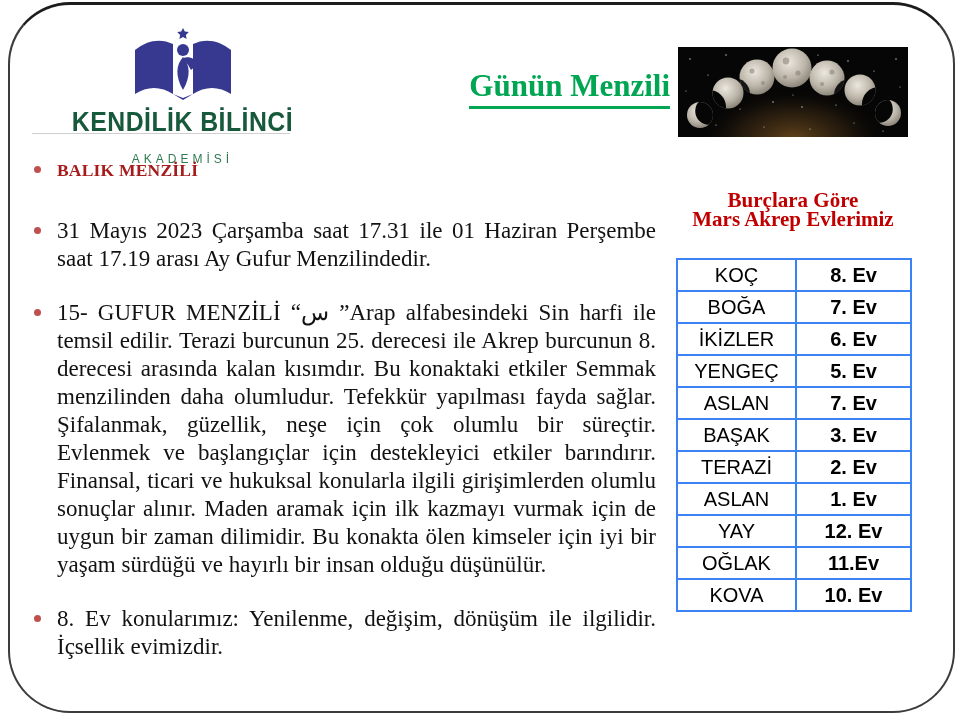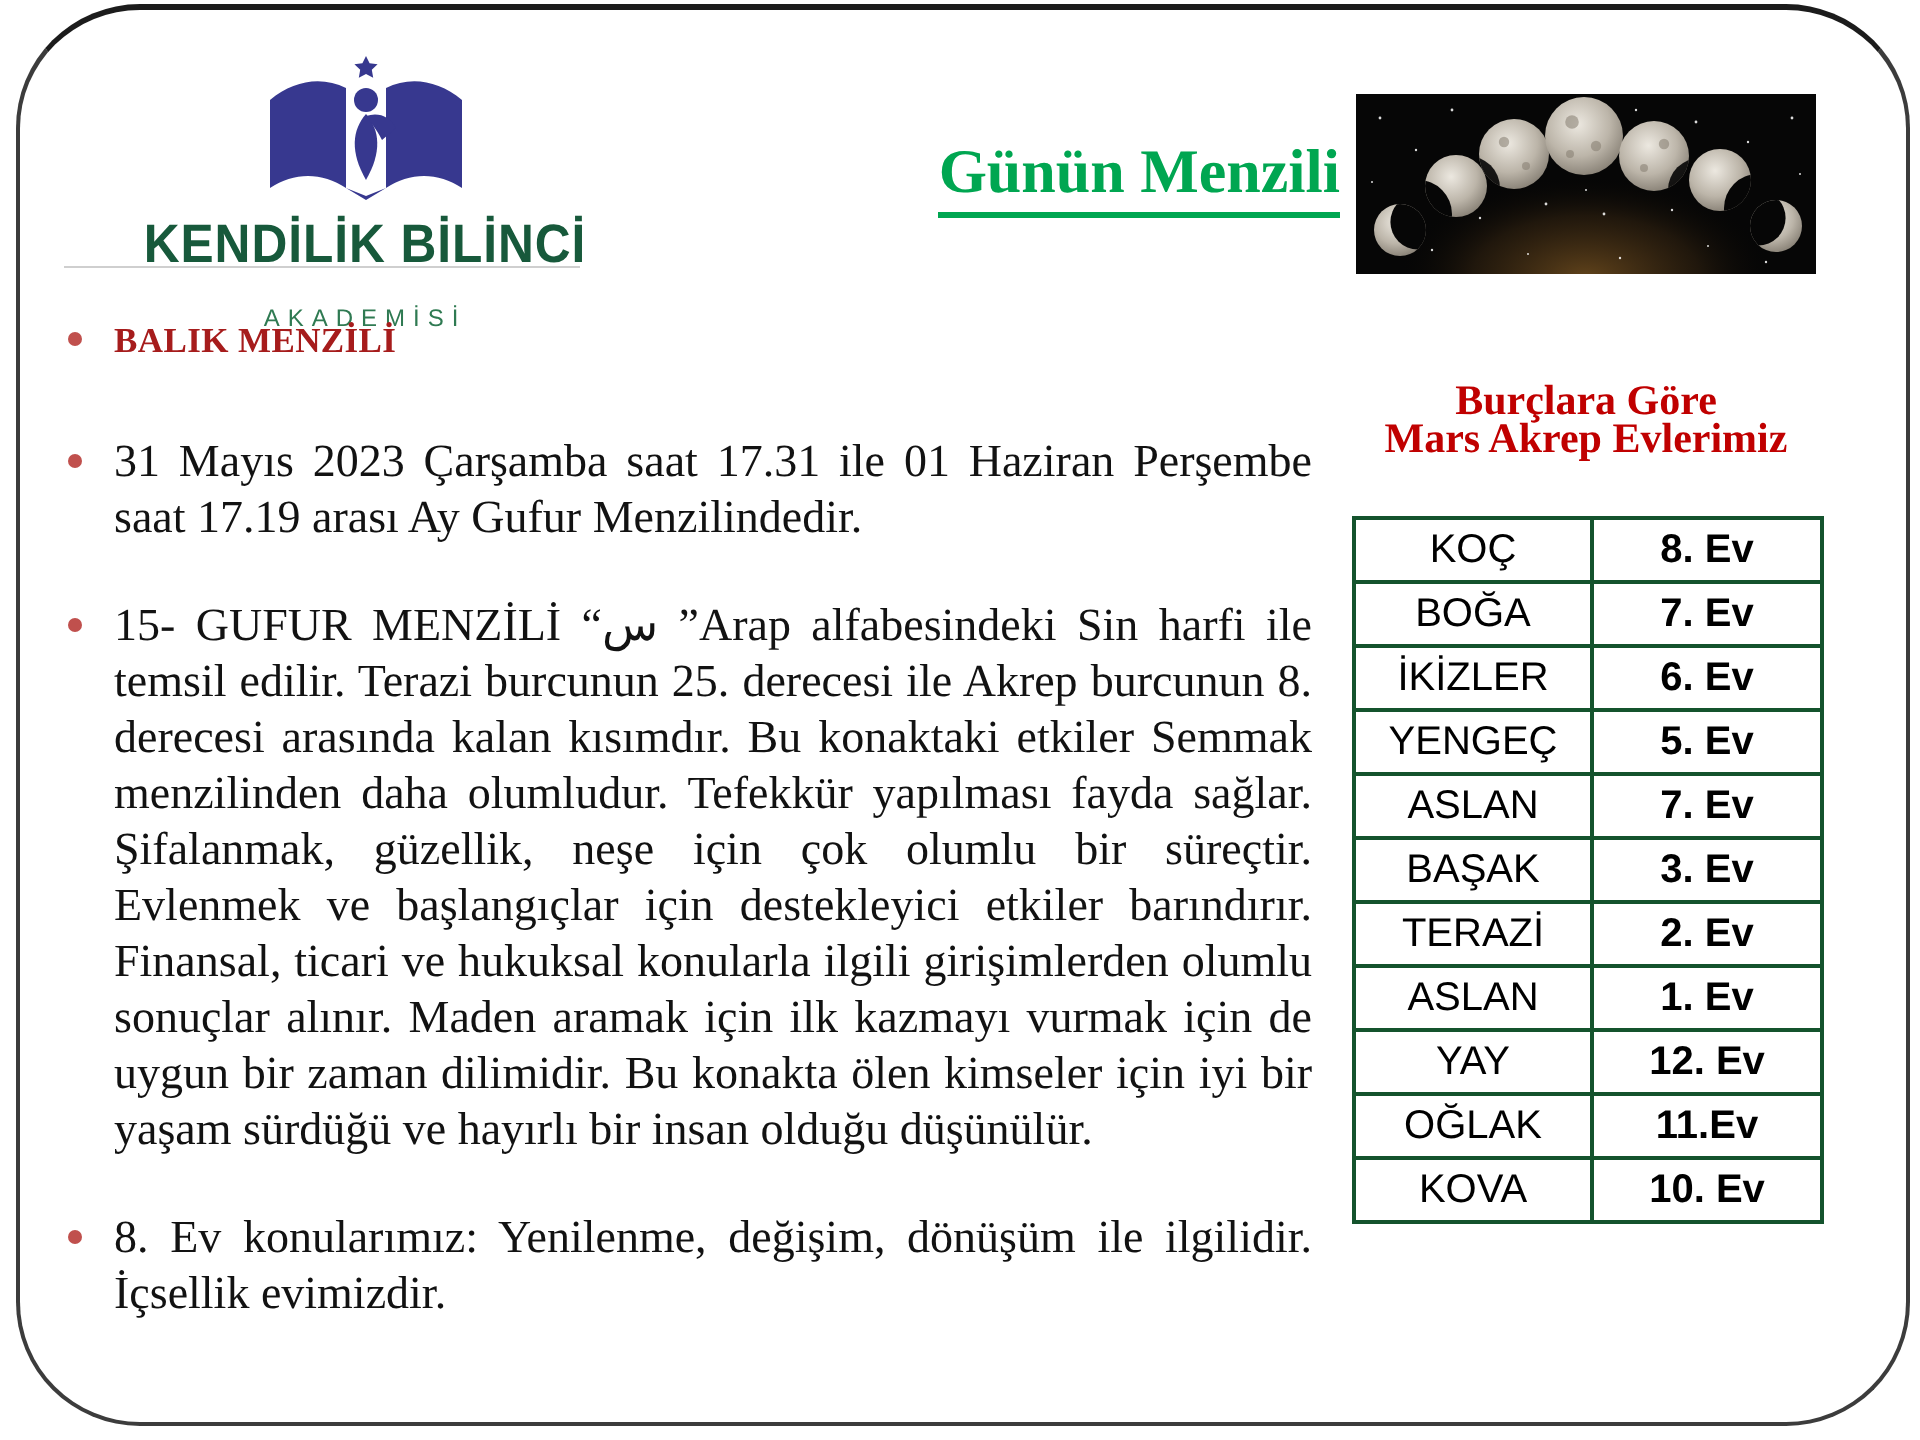--- a/index.html
+++ b/index.html
@@ -69,21 +69,21 @@
   }
   .rh1 { top:188px; }
   .rh2 { top:207px; }
 
   .houses {
     position:absolute; left:676px; top:258px; width:234px;
     border-collapse:collapse; table-layout:fixed;
     font-family:"Liberation Sans", sans-serif; font-size:20px; color:#000;
   }
   .houses td {
-    border:2px solid #14532d; height:32px; text-align:center; vertical-align:middle;
+    border:2px solid #3b82f6; height:32px; text-align:center; vertical-align:middle;
     background:#fff; padding:0 2px; overflow:hidden; white-space:nowrap;
   }
   .houses td.sign  { width:119px; font-weight:400; }
   .houses td.house { width:115px; font-weight:700; }
 </style>
 </head>
 <body>
 
 <div class="slide">
 

